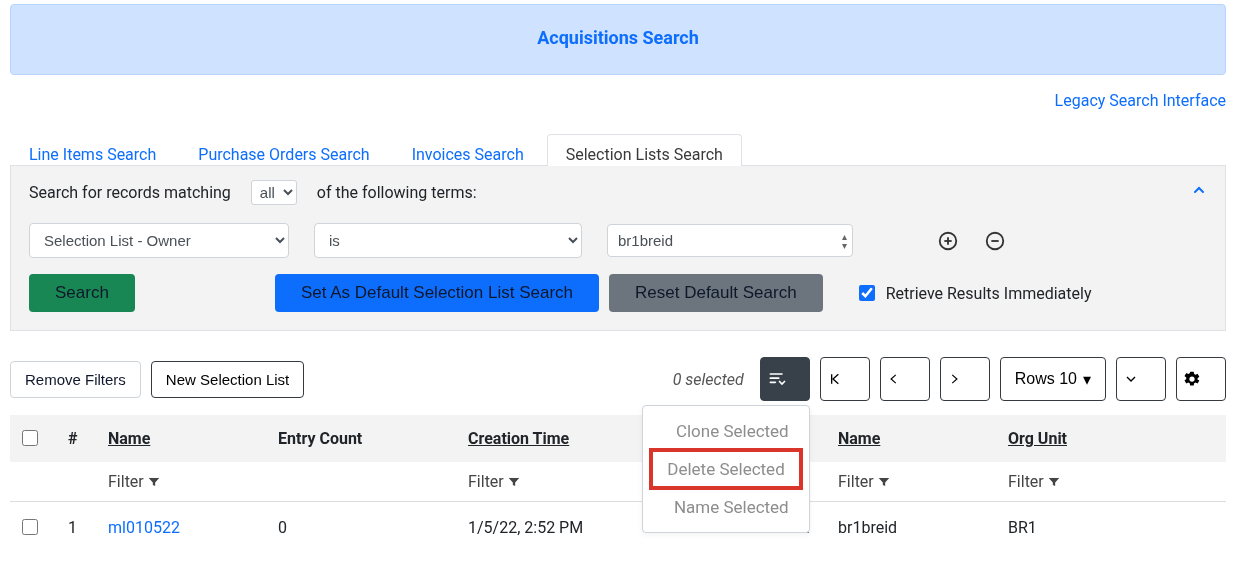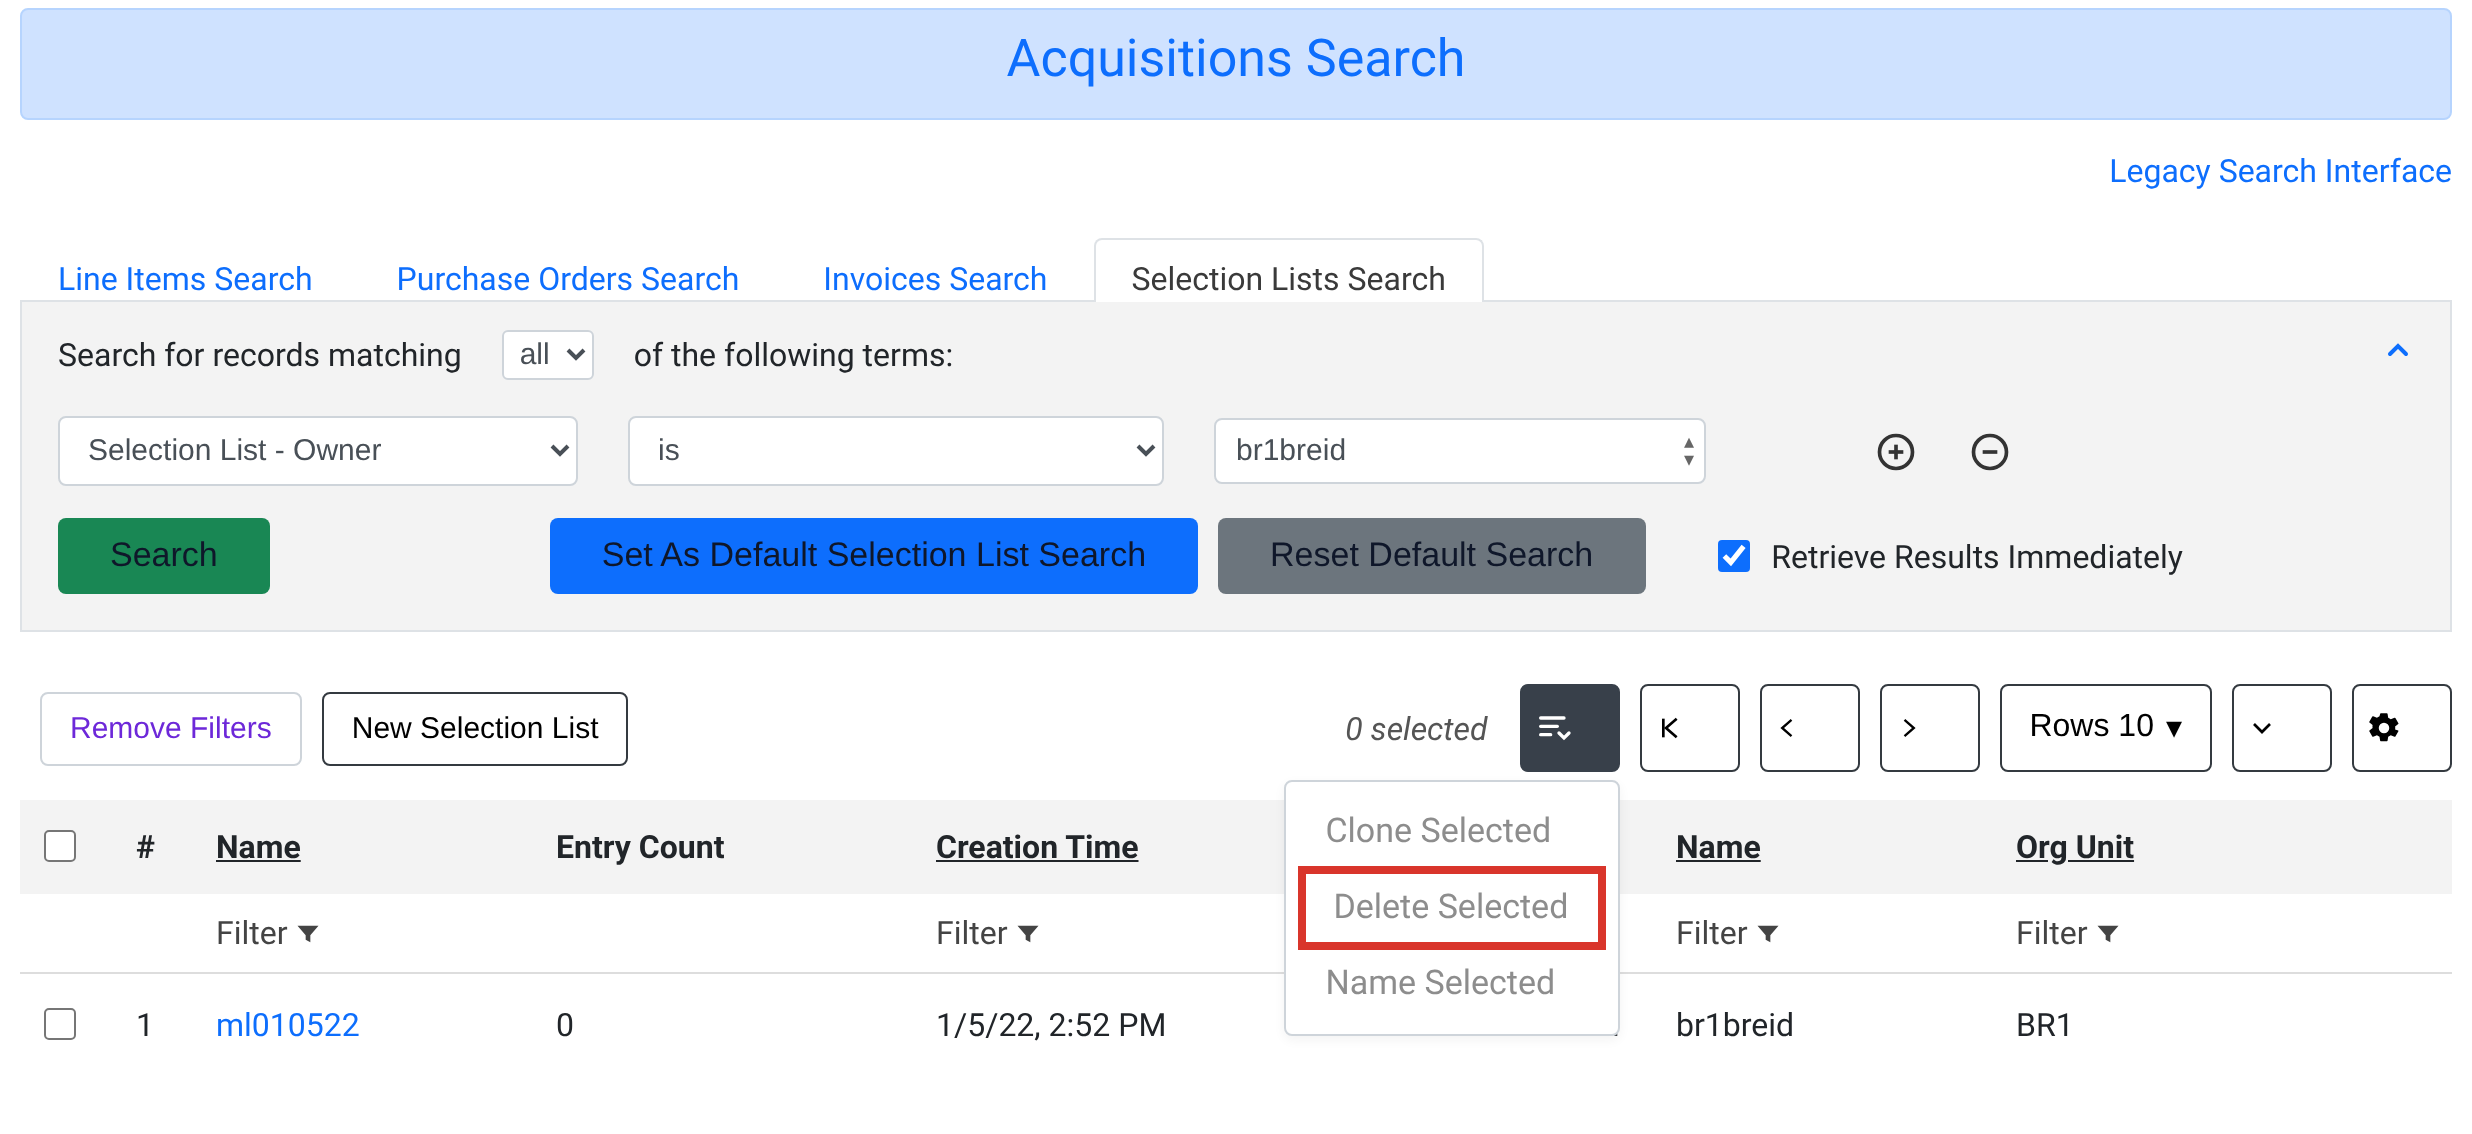--- a/index.html
+++ b/index.html
@@ -14,23 +14,23 @@
   a { color: #0d6efd; text-decoration: none; }
   .page-header {
     background: #cfe2ff;
     border: 1px solid #b6d4fe;
     border-radius: 4px;
     text-align: center;
     padding: 10px 0 14px 0;
     margin-bottom: 10px;
   }
   .page-header h1 {
-    margin: 0;
-    font-size: 26px;
-    font-weight: 400;
+    margin: 12px;
+    font-size: 18px;
+    font-weight: 700;
     color: #0d6efd;
   }
   .legacy-row { text-align: right; padding: 6px 0 14px 0; }
   
   .tabs { display: flex; border-bottom: 1px solid #dee2e6; }
   .tab {
     padding: 10px 18px;
     color: #0d6efd;
     border: 1px solid transparent;
     border-top-left-radius: 4px;
@@ -106,21 +106,21 @@
     gap: 10px;
   }
   .outline-btn {
     border: 1px solid #343a40;
     background: #fff;
     border-radius: 4px;
     padding: 9px 14px;
     font-size: 15px;
     cursor: pointer;
   }
-  .outline-btn.disabled { color: #6d28d9; border-color: #ced4da; cursor: default; margin-left: 10px; }
+  .outline-btn.disabled { color: #0f172a; border-color: #ced4da; cursor: default; }
   .spacer { flex: 1; }
   .selected-label { font-style: italic; color: #555; margin-right: 6px; }
   .sq-btn {
     border: 1px solid #343a40;
     background: #fff;
     border-radius: 4px;
     width: 50px; height: 44px;
     display: inline-flex;
     align-items: center;
     justify-content: flex-start;
@@ -146,20 +146,21 @@
     position: absolute;
     top: 48px;
     right: 0;
     width: 168px;
     background: #fff;
     border: 1px solid #ced4da;
     border-radius: 4px;
     padding: 6px 0;
     z-index: 10;
     box-shadow: 0 2px 6px rgba(0,0,0,.05);
+    text-align: right;
   }
   .dropdown-item {
     padding: 9px 20px;
     color: #8d8d8d;
     cursor: pointer;
     font-size: 17px;
   }
   .dropdown-item.highlight {
     border: 4px solid #d9352b;
     margin: -2px 6px;

